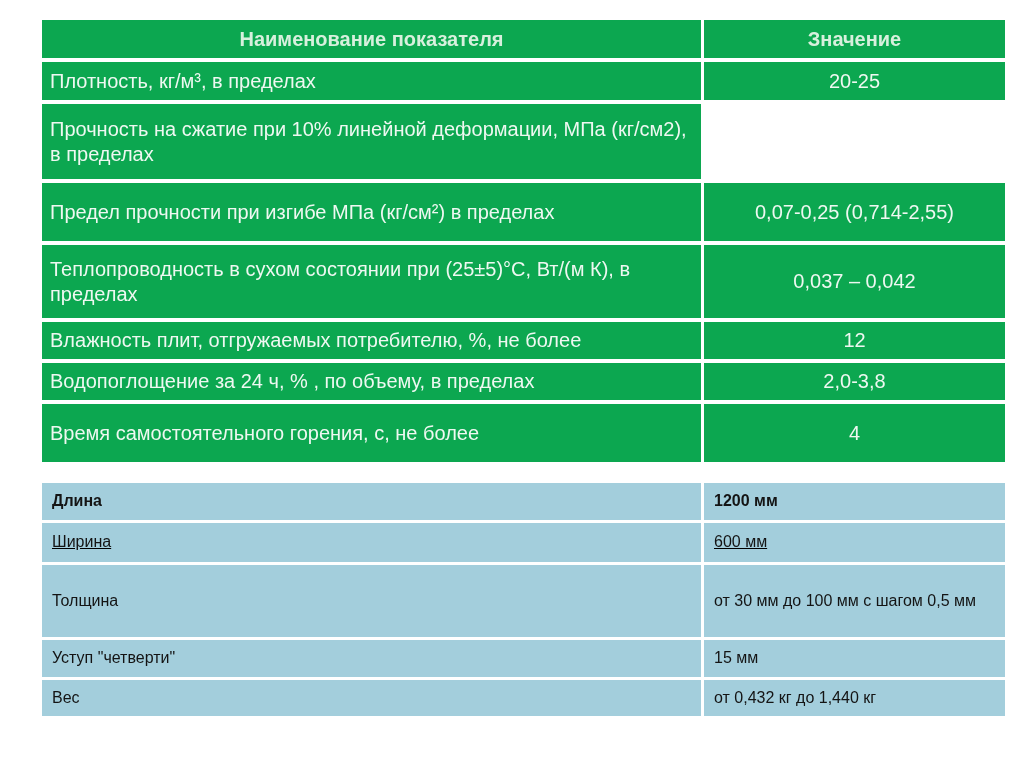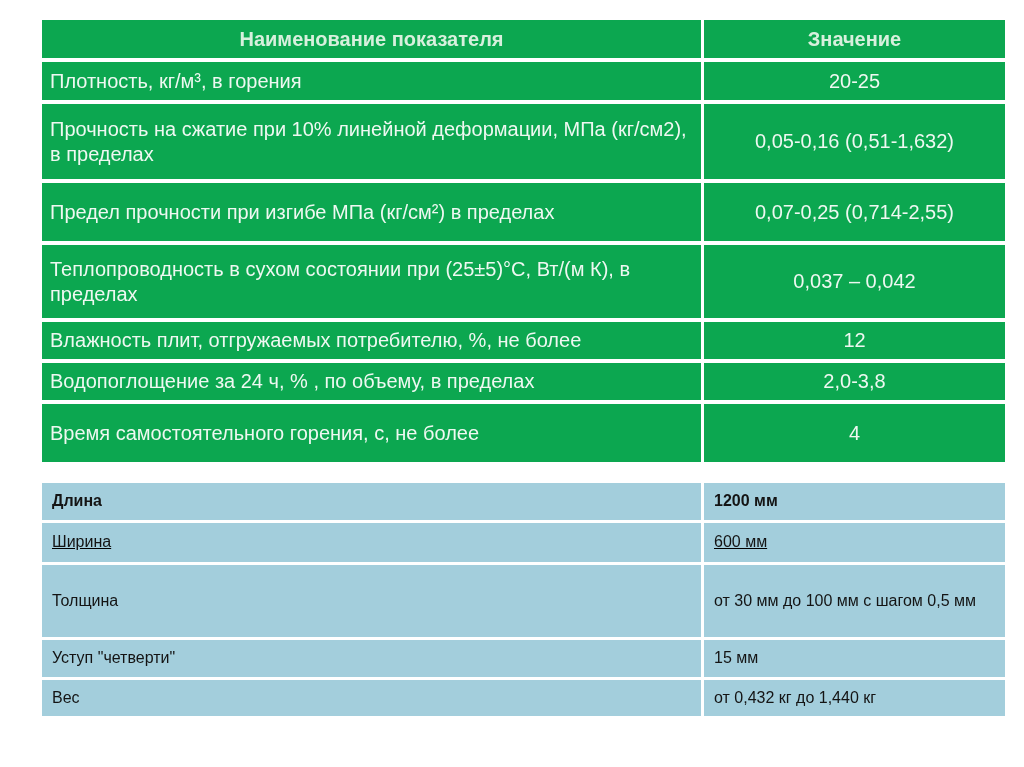--- a/index.html
+++ b/index.html
@@ -85,27 +85,26 @@
 <div class="page">
 
   <div class="spec-table">
 
     <div class="spec-row header" style="min-height:38px;">
       <div class="spec-cell label">Наименование показателя</div>
       <div class="spec-cell value">Значение</div>
     </div>
 
     <div class="spec-row" style="min-height:38px;">
-      <div class="spec-cell label">Плотность, кг/м³, в горения</div>
+      <div class="spec-cell label">Плотность, кг/м³, в пределах</div>
       <div class="spec-cell value">20-25</div>
     </div>
 
     <div class="spec-row" style="min-height:75px;">
       <div class="spec-cell label">Прочность на сжатие при 10% линейной деформации, МПа (кг/см2), в пределах</div>
-      <div class="spec-cell value">0,05-0,16 (0,51-1,632)</div>
     </div>
 
     <div class="spec-row" style="min-height:58px;">
       <div class="spec-cell label">Предел прочности при изгибе МПа (кг/см²) в пределах</div>
       <div class="spec-cell value">0,07-0,25 (0,714-2,55)</div>
     </div>
 
     <div class="spec-row" style="min-height:73px;">
       <div class="spec-cell label">Теплопроводность в сухом состоянии при (25±5)°С, Вт/(м К), в пределах</div>
       <div class="spec-cell value">0,037 – 0,042</div>

